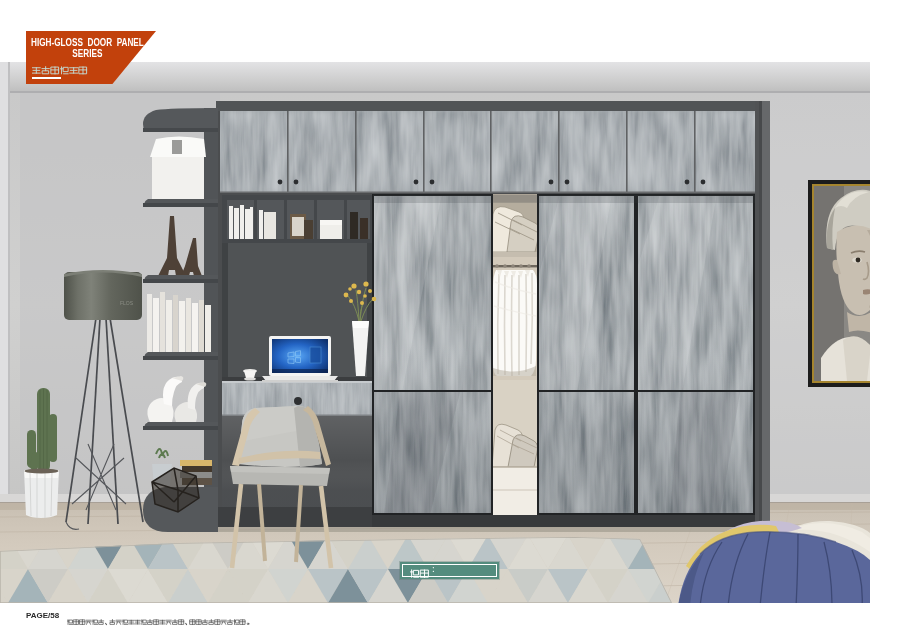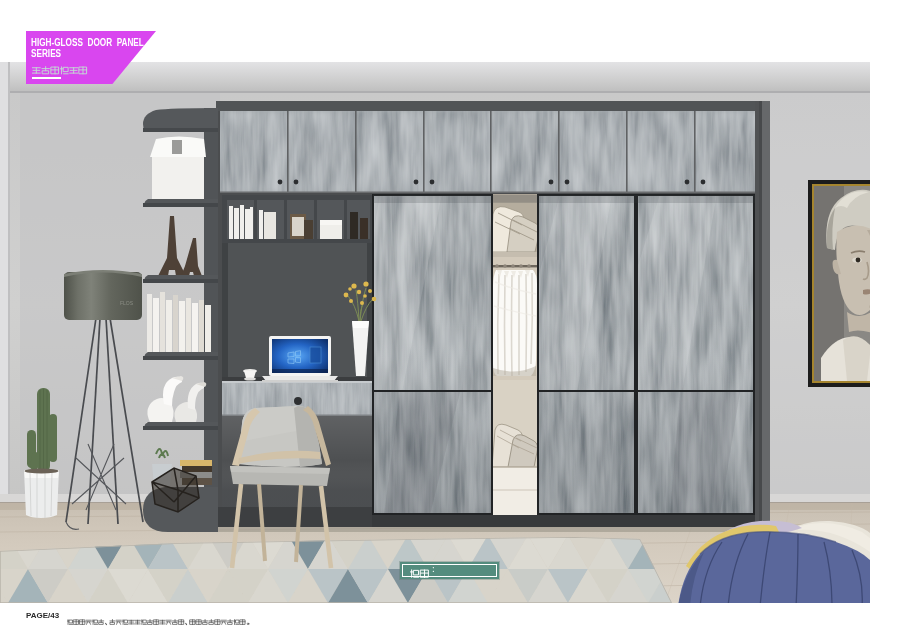--- a/index.html
+++ b/index.html
@@ -649,21 +649,21 @@
           <path d="M760,541 Q764,498 770,466"></path>
           <path d="M796,541 Q798,502 798,468"></path>
           <path d="M832,541 Q832,506 824,476"></path>
           <path d="M862,541 Q864,512 852,484"></path>
         </g>
         <path d="M700,488 Q720,468 756,466 Q800,464 836,476" stroke="#46517f" stroke-width="1.5" fill="none" opacity="0.6"></path>
       </g>
     </svg>
   </div>
 
-  <div class="abs" style="left:26px;top:31px;width:130px;height:53px;background:#d946ef;clip-path:polygon(0 0,100% 0,66.5% 100%,0 100%);">
+  <div class="abs" style="left:26px;top:31px;width:130px;height:53px;background:#c2410c;clip-path:polygon(0 0,100% 0,66.5% 100%,0 100%);text-align:center;">
     <div style="position:absolute;left:5px;top:6px;color:#fff;font-weight:bold;font-size:10px;line-height:11px;white-space:nowrap;transform:scaleX(0.82);transform-origin:0 0;">HIGH-GLOSS&nbsp; DOOR&nbsp; PANEL<br>SERIES</div>
     <div style="position:absolute;left:6px;top:31px;"><svg width="56" height="10" viewBox="0 0 55.73 9.89" xmlns="http://www.w3.org/2000/svg">
           <g stroke="#c3dad3" stroke-width="0.95" fill="none" stroke-linecap="square">
             <path d="M0.43,1.72 h7.74 M1.032,4.3 h6.536 M0.43,7.052 h7.74 M4.3,1.72 v5.332"></path>
             <path d="M13.588000000000001,0.688 v3.87 M9.976,2.5799999999999996 h7.223999999999999 M10.578,4.73 h6.02 v3.01 h-6.02 Z"></path>
             <path d="M19.264,1.032 h7.223999999999999 v6.708 h-7.223999999999999 Z M19.264,3.87 h7.223999999999999 M22.876,1.032 v6.708"></path>
             <path d="M29.412,0.86 v6.88 M28.294,2.752 h2.5799999999999996 M31.476,1.2899999999999998 h4.4719999999999995 v4.3 h-4.4719999999999995 Z M31.476,7.74 h4.4719999999999995"></path>
             <path d="M37.582,1.72 h7.74 M38.184,4.3 h6.536 M37.582,7.052 h7.74 M41.452,1.72 v5.332"></path>
             <path d="M47.128,1.032 h7.223999999999999 v6.708 h-7.223999999999999 Z M47.128,3.87 h7.223999999999999 M50.739999999999995,1.032 v6.708"></path>
           </g>
@@ -676,21 +676,21 @@
       <div style="position:absolute;left:10px;top:3px;"><svg width="20" height="10" viewBox="0 0 20.24 10.12" xmlns="http://www.w3.org/2000/svg">
           <g stroke="#ffffff" stroke-width="1" fill="none" stroke-linecap="square">
             <path d="M1.656,0.9199999999999999 v7.359999999999999 M0.45999999999999996,2.944 h2.76 M3.8639999999999994,1.38 h4.784 v4.6 h-4.784 Z M3.8639999999999994,8.28 h4.784"></path>
             <path d="M10.856,1.1039999999999999 h7.727999999999999 v7.175999999999999 h-7.727999999999999 Z M10.856,4.14 h7.727999999999999 M14.719999999999999,1.1039999999999999 v7.175999999999999"></path>
           </g>
         </svg></div>
       <div style="position:absolute;left:32px;top:1px;color:#fff;font-family:'Liberation Serif',serif;font-size:10px;">:</div>
       <div style="position:absolute;left:37px;top:2px;color:#fff;font-family:'Liberation Serif',serif;font-size:11.5px;margin-top:37px;">UV-027-472</div>
   </div>
 
-  <div class="abs" style="left:26px;top:611px;font-size:8px;font-weight:bold;color:#2a2a2a;">PAGE/43</div>
+  <div class="abs" style="left:26px;top:611px;font-size:8px;font-weight:bold;color:#2a2a2a;">PAGE/58</div>
 
   <div class="abs" style="left:67px;top:612px;"><svg width="184" height="7" viewBox="0 0 184.16 6.67" xmlns="http://www.w3.org/2000/svg">
         <g stroke="#4f4f4f" stroke-width="0.72" fill="none" stroke-linecap="square">
           <path d="M1.044,0.58 v4.64 M0.29,1.8559999999999999 h1.74 M2.436,0.87 h3.016 v2.9 h-3.016 Z M2.436,5.22 h3.016"></path>
           <path d="M6.728,0.696 h4.872 v4.524 h-4.872 Z M6.728,2.61 h4.872 M9.164,0.696 v4.524"></path>
           <path d="M12.992,0.696 h4.872 v4.524 h-4.872 Z M12.992,2.61 h4.872 M15.428,0.696 v4.524"></path>
           <path d="M19.256,1.044 h4.872 M19.256,2.668 h4.872 M20.532,2.668 L19.604000000000003,5.104 M22.272000000000002,2.668 L23.548000000000002,5.104"></path>
           <path d="M26.1,0.58 v4.64 M25.346,1.8559999999999999 h1.74 M27.492,0.87 h3.016 v2.9 h-3.016 Z M27.492,5.22 h3.016"></path>
           <path d="M34.22,0.46399999999999997 v2.61 M31.784,1.74 h4.872 M32.19,3.19 h4.06 v2.03 h-4.06 Z"></path>
           <path d="M38.744,4.35 l0.696,1.044" stroke-width="1.01"></path>

